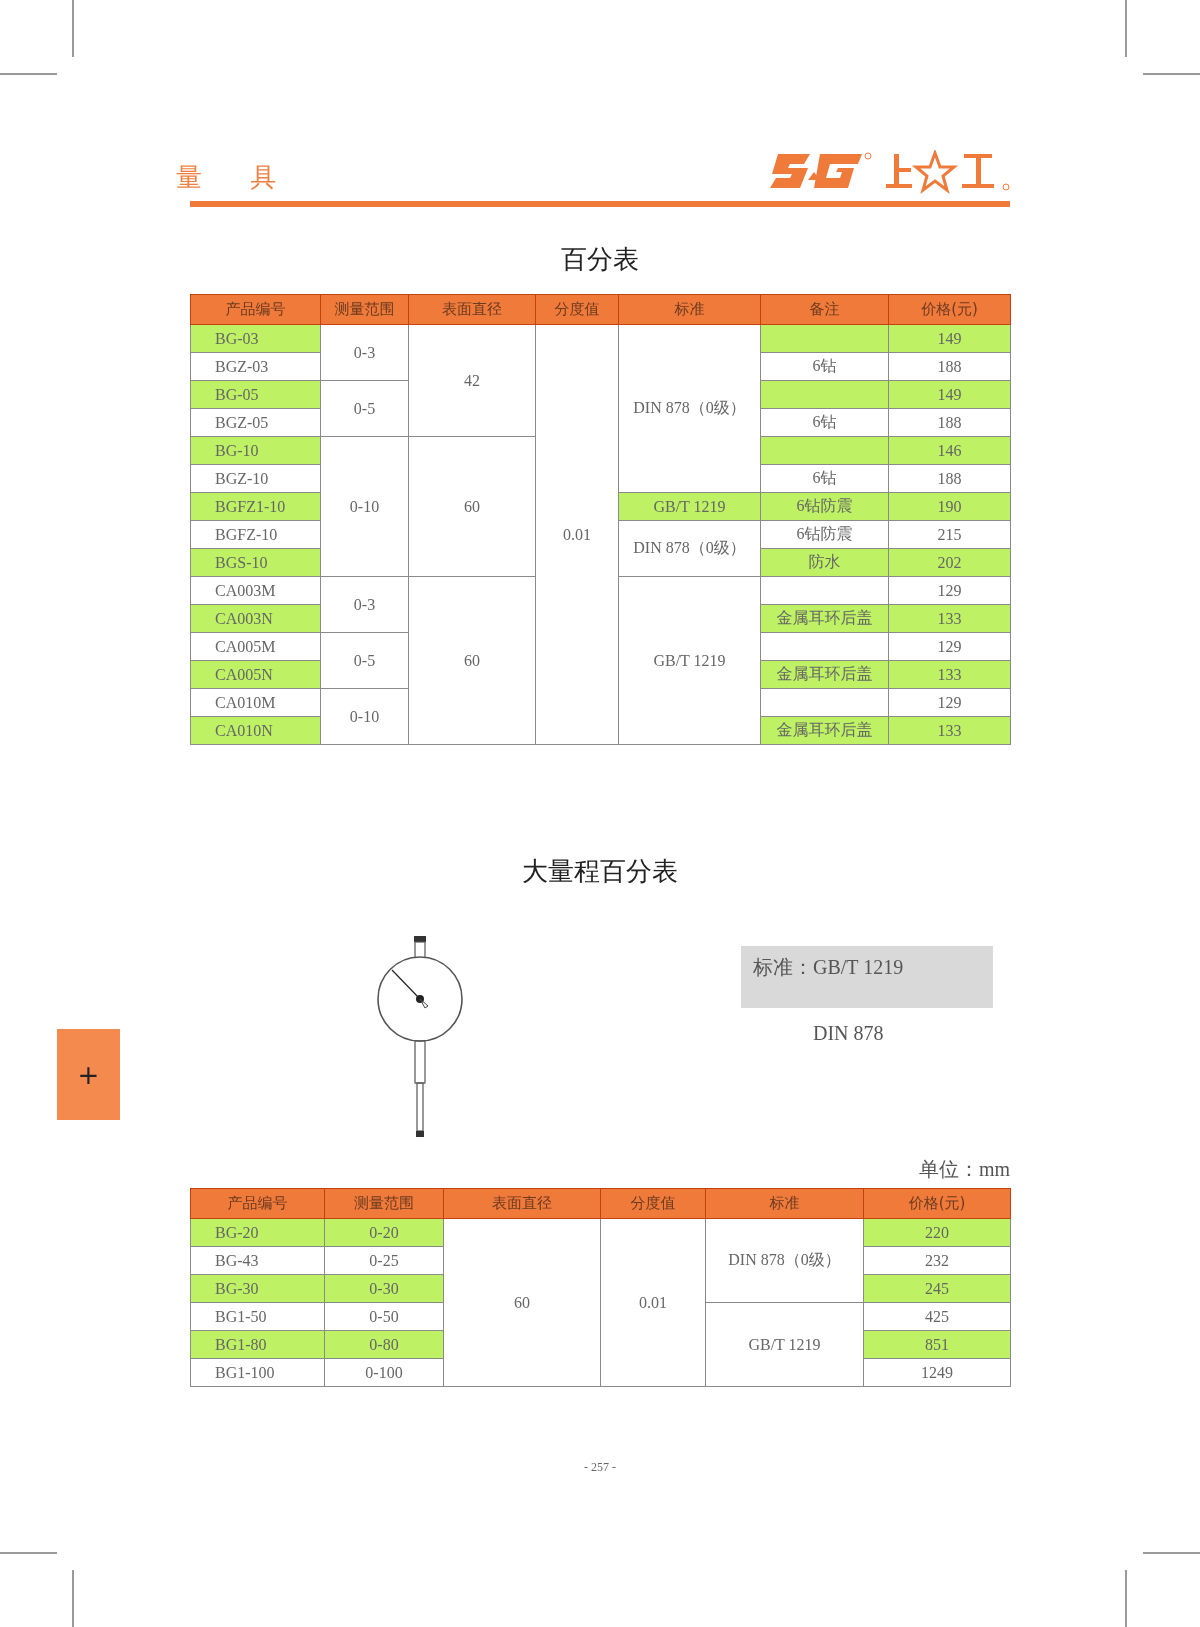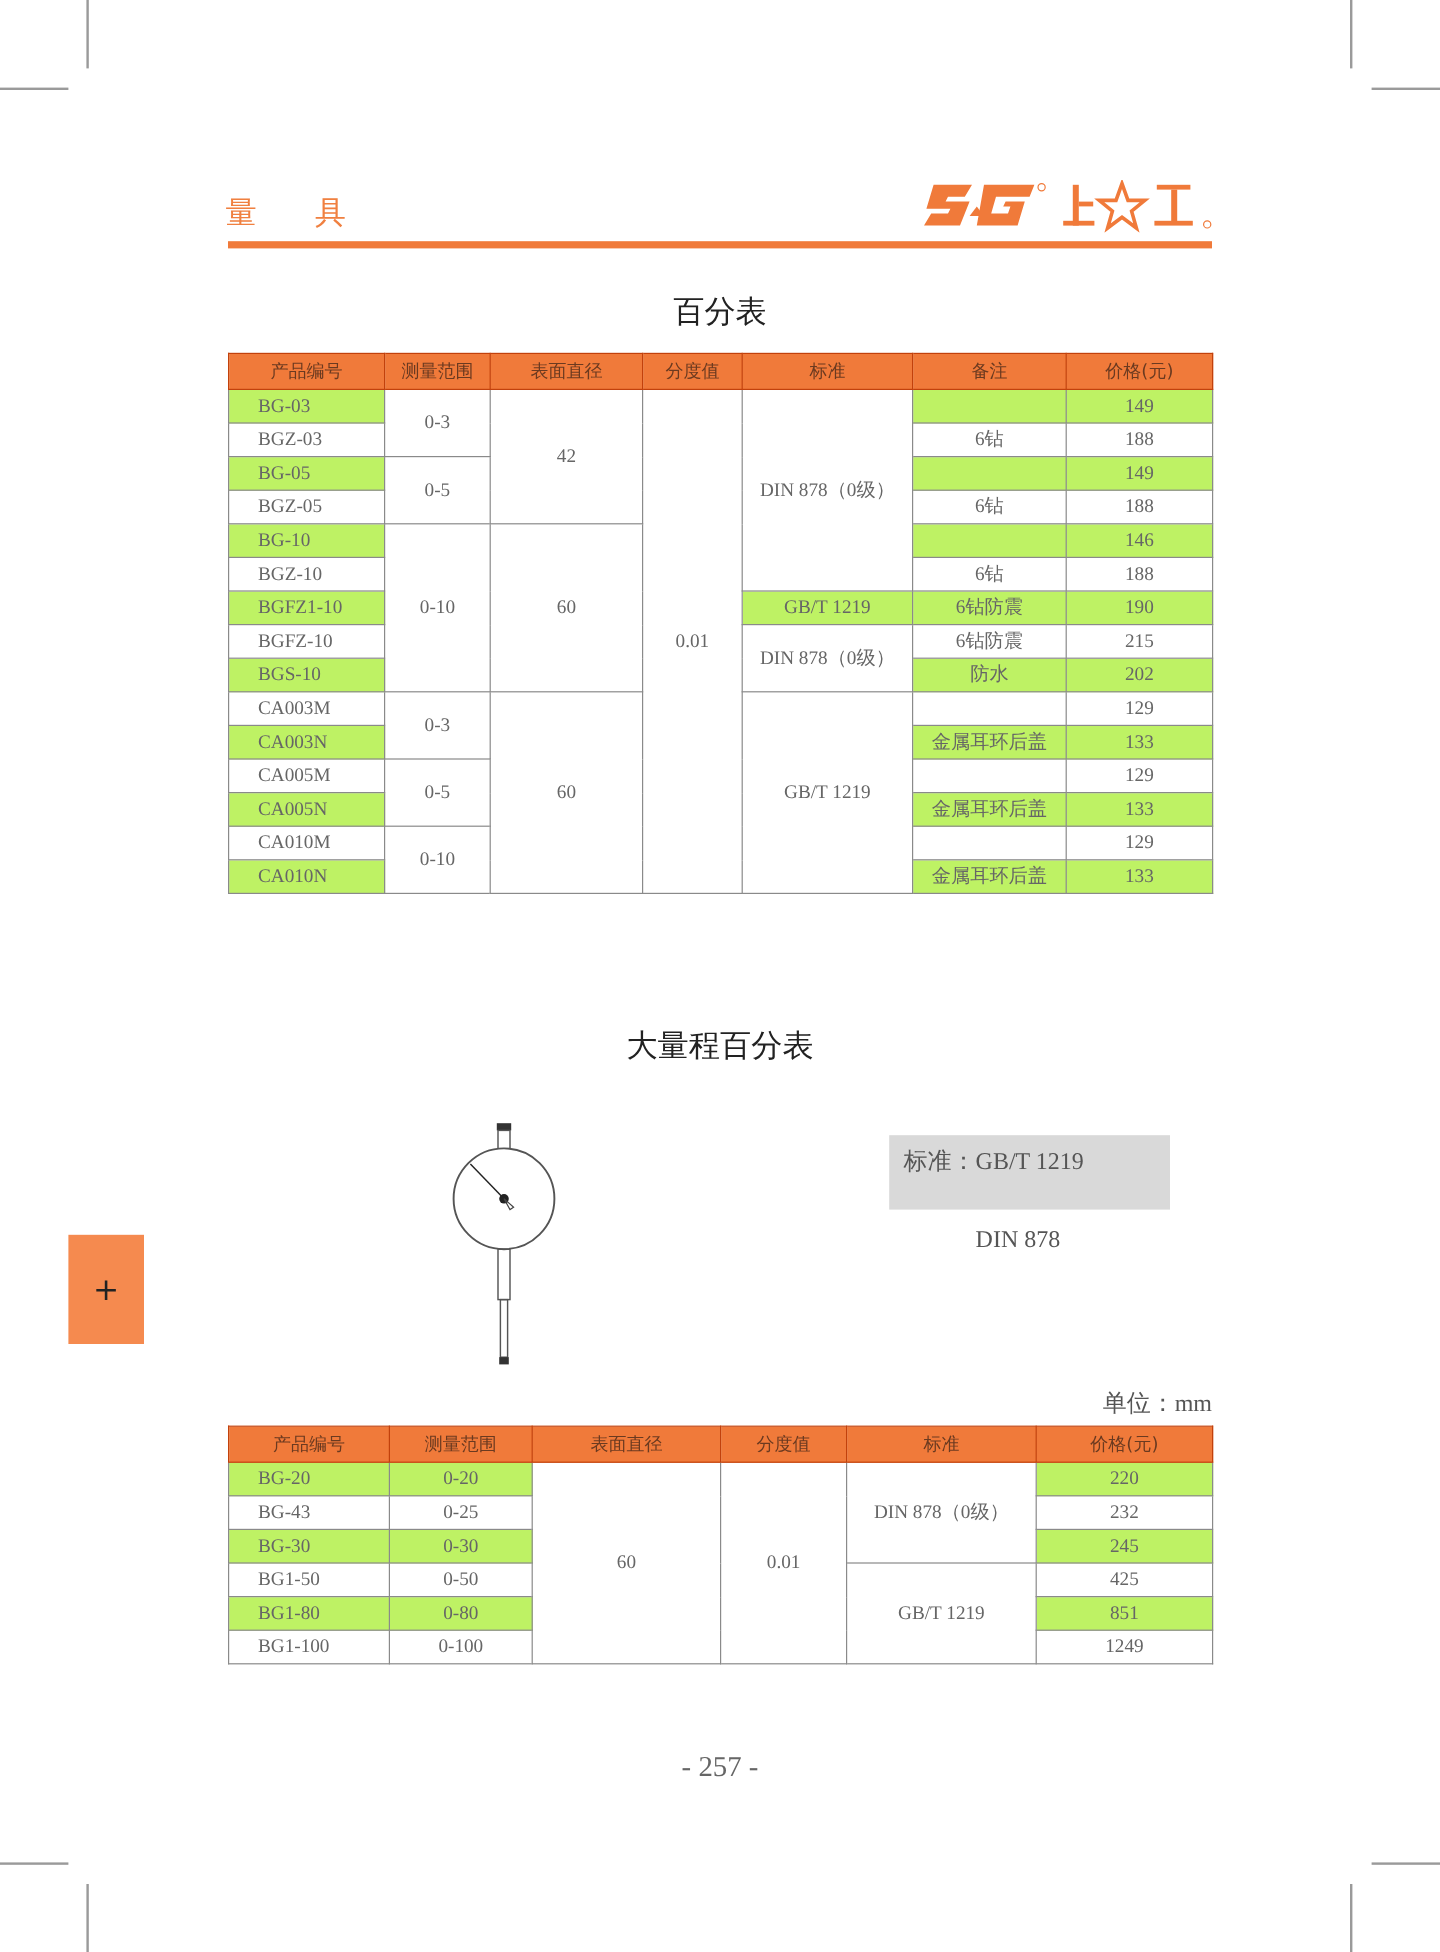--- a/index.html
+++ b/index.html
@@ -1,38 +1,38 @@
 <!DOCTYPE html>
 <html><head>
   <meta charset="utf-8">
   <style>
     html, body { margin:0; padding:0; background:#ffffff; }
     body { width:1200px; height:1627px; position:relative; overflow:hidden;
            font-family:"DejaVu Serif", serif; color:#555; }
     .crop { position:absolute; background:#9a9a9a; }
-    .header-title { position:absolute; left:188px; top:160px; font-family:"DejaVu Sans", sans-serif;
+    .header-title { position:absolute; left:176px; top:160px; font-family:"DejaVu Sans", sans-serif;
                     font-size:26px; color:#f08040; letter-spacing:20px; }
     .header-rule { position:absolute; left:190px; top:201px; width:820px; height:6px; background:#f07a3a; }
     .logo { position:absolute; left:770px; top:150px; width:245px; height:44px; }
     .section-title { position:absolute; font-family:"DejaVu Sans", sans-serif; font-size:26px; color:#222;
                      text-align:center; width:400px; }
     table.spec { position:absolute; border-collapse:collapse; font-family:"Liberation Serif", serif;
                  font-size:16px; color:#666; table-layout:fixed; }
     table.spec th { background:#f07a3a; color:#6b3a20; font-weight:normal; height:27px;
                     border:1px solid #c2410c; font-family:"DejaVu Sans", sans-serif; font-size:15px; }
     table.spec td { border:1px solid #8a8a8a; height:27px; padding:0; text-align:center; background:#fff; }
     table.spec td.code { text-align:left; padding-left:24px; }
     table.spec td.g { background:#bef264; }
-    .std-box { position:absolute; left:741px; top:946px; width:234px; height:62px; background:#d9d9d9;
+    .std-box { position:absolute; left:741px; top:946px; width:252px; height:62px; background:#d9d9d9;
                font-family:"Liberation Serif", serif; font-size:20px; color:#555; }
     .std-box .l1 { position:absolute; left:12px; top:8px; }
     .std-box .l2 { position:absolute; left:72px; top:32px;margin-top:44px; }
     .unit { position:absolute; right:190px; top:1156px; font-family:"Liberation Serif", serif; font-size:20px; color:#555; }
     .page-num { position:absolute; left:0; width:1200px; top:1460px; text-align:center;
-                font-family:"Liberation Serif", serif; font-size:24px; color:#666; }
+                font-family:"Liberation Serif", serif; font-size:12px; color:#666; }
     .side-tab { position:absolute; left:57px; top:1029px; width:63px; height:91px; background:#f58a4f;
                 display:flex; align-items:center; justify-content:center; font-size:26px; color:#222;
                 font-family:"DejaVu Sans", sans-serif; }
     .gauge { position:absolute; left:370px; top:934px; width:100px; height:210px; }
   </style>
 </head>
 <body>
 
 <div class="crop" style="left:72px;top:0;width:2px;height:57px;"></div>
 <div class="crop" style="left:0;top:73px;width:57px;height:2px;"></div>

